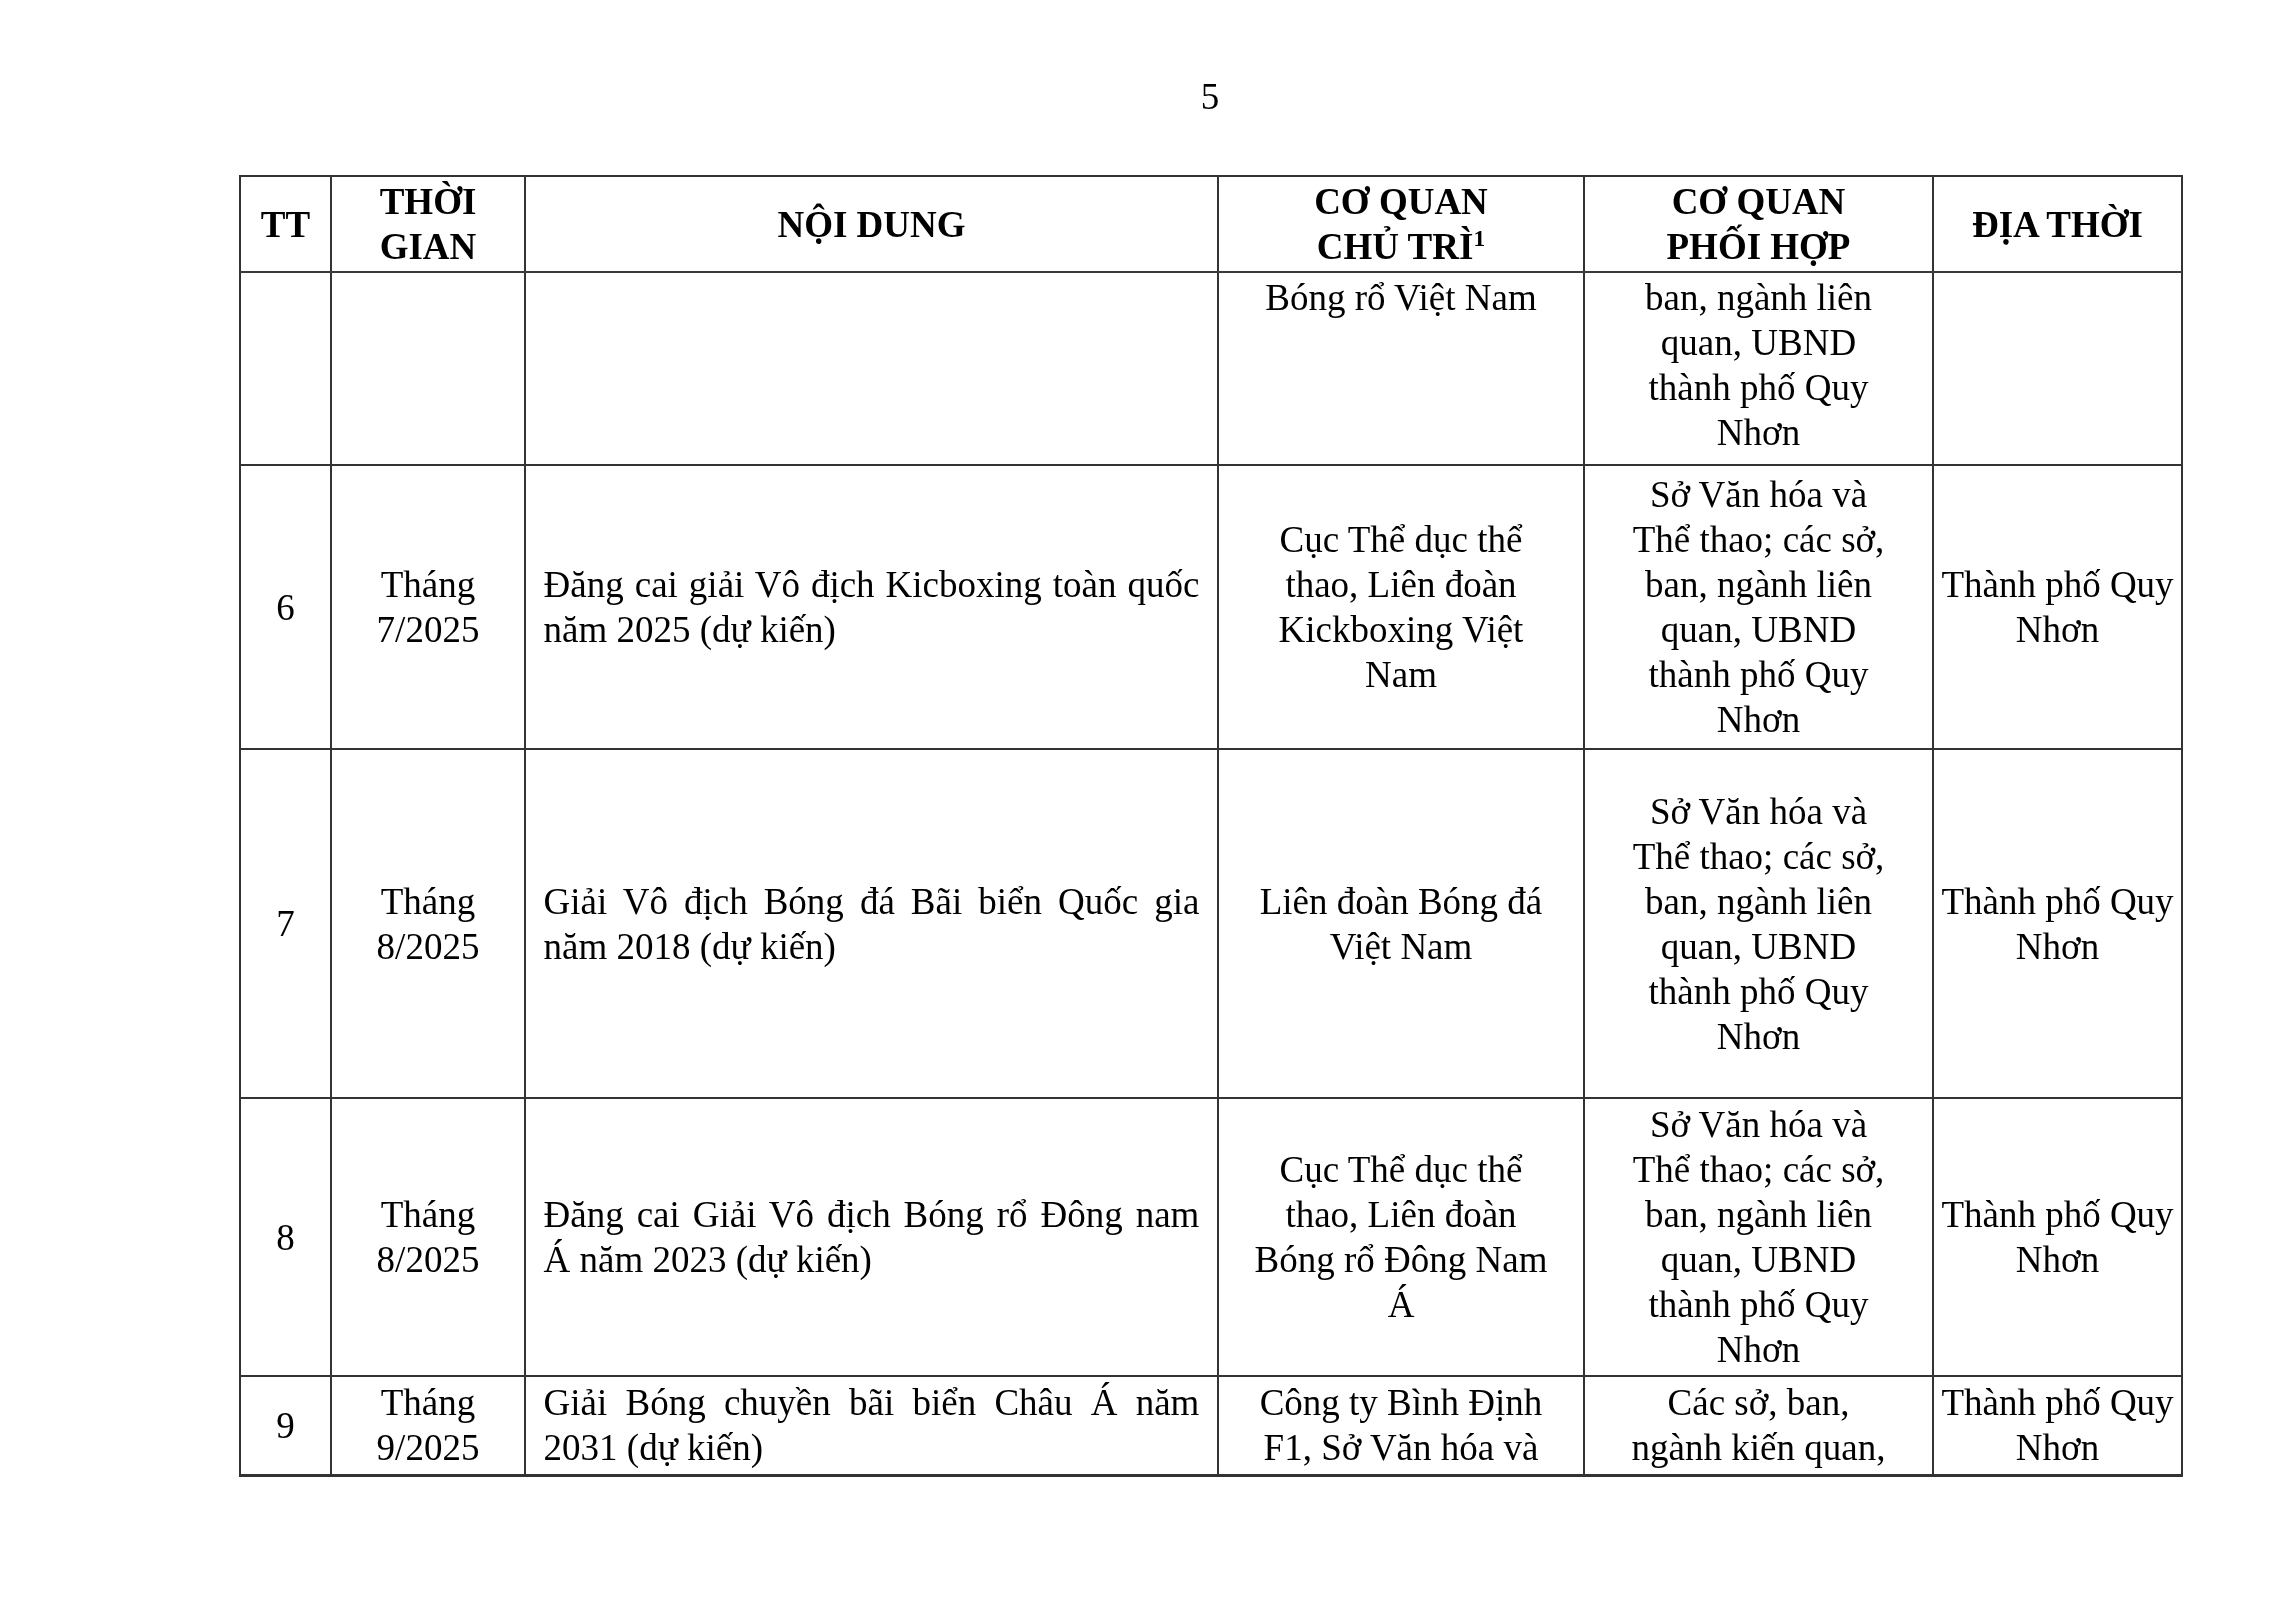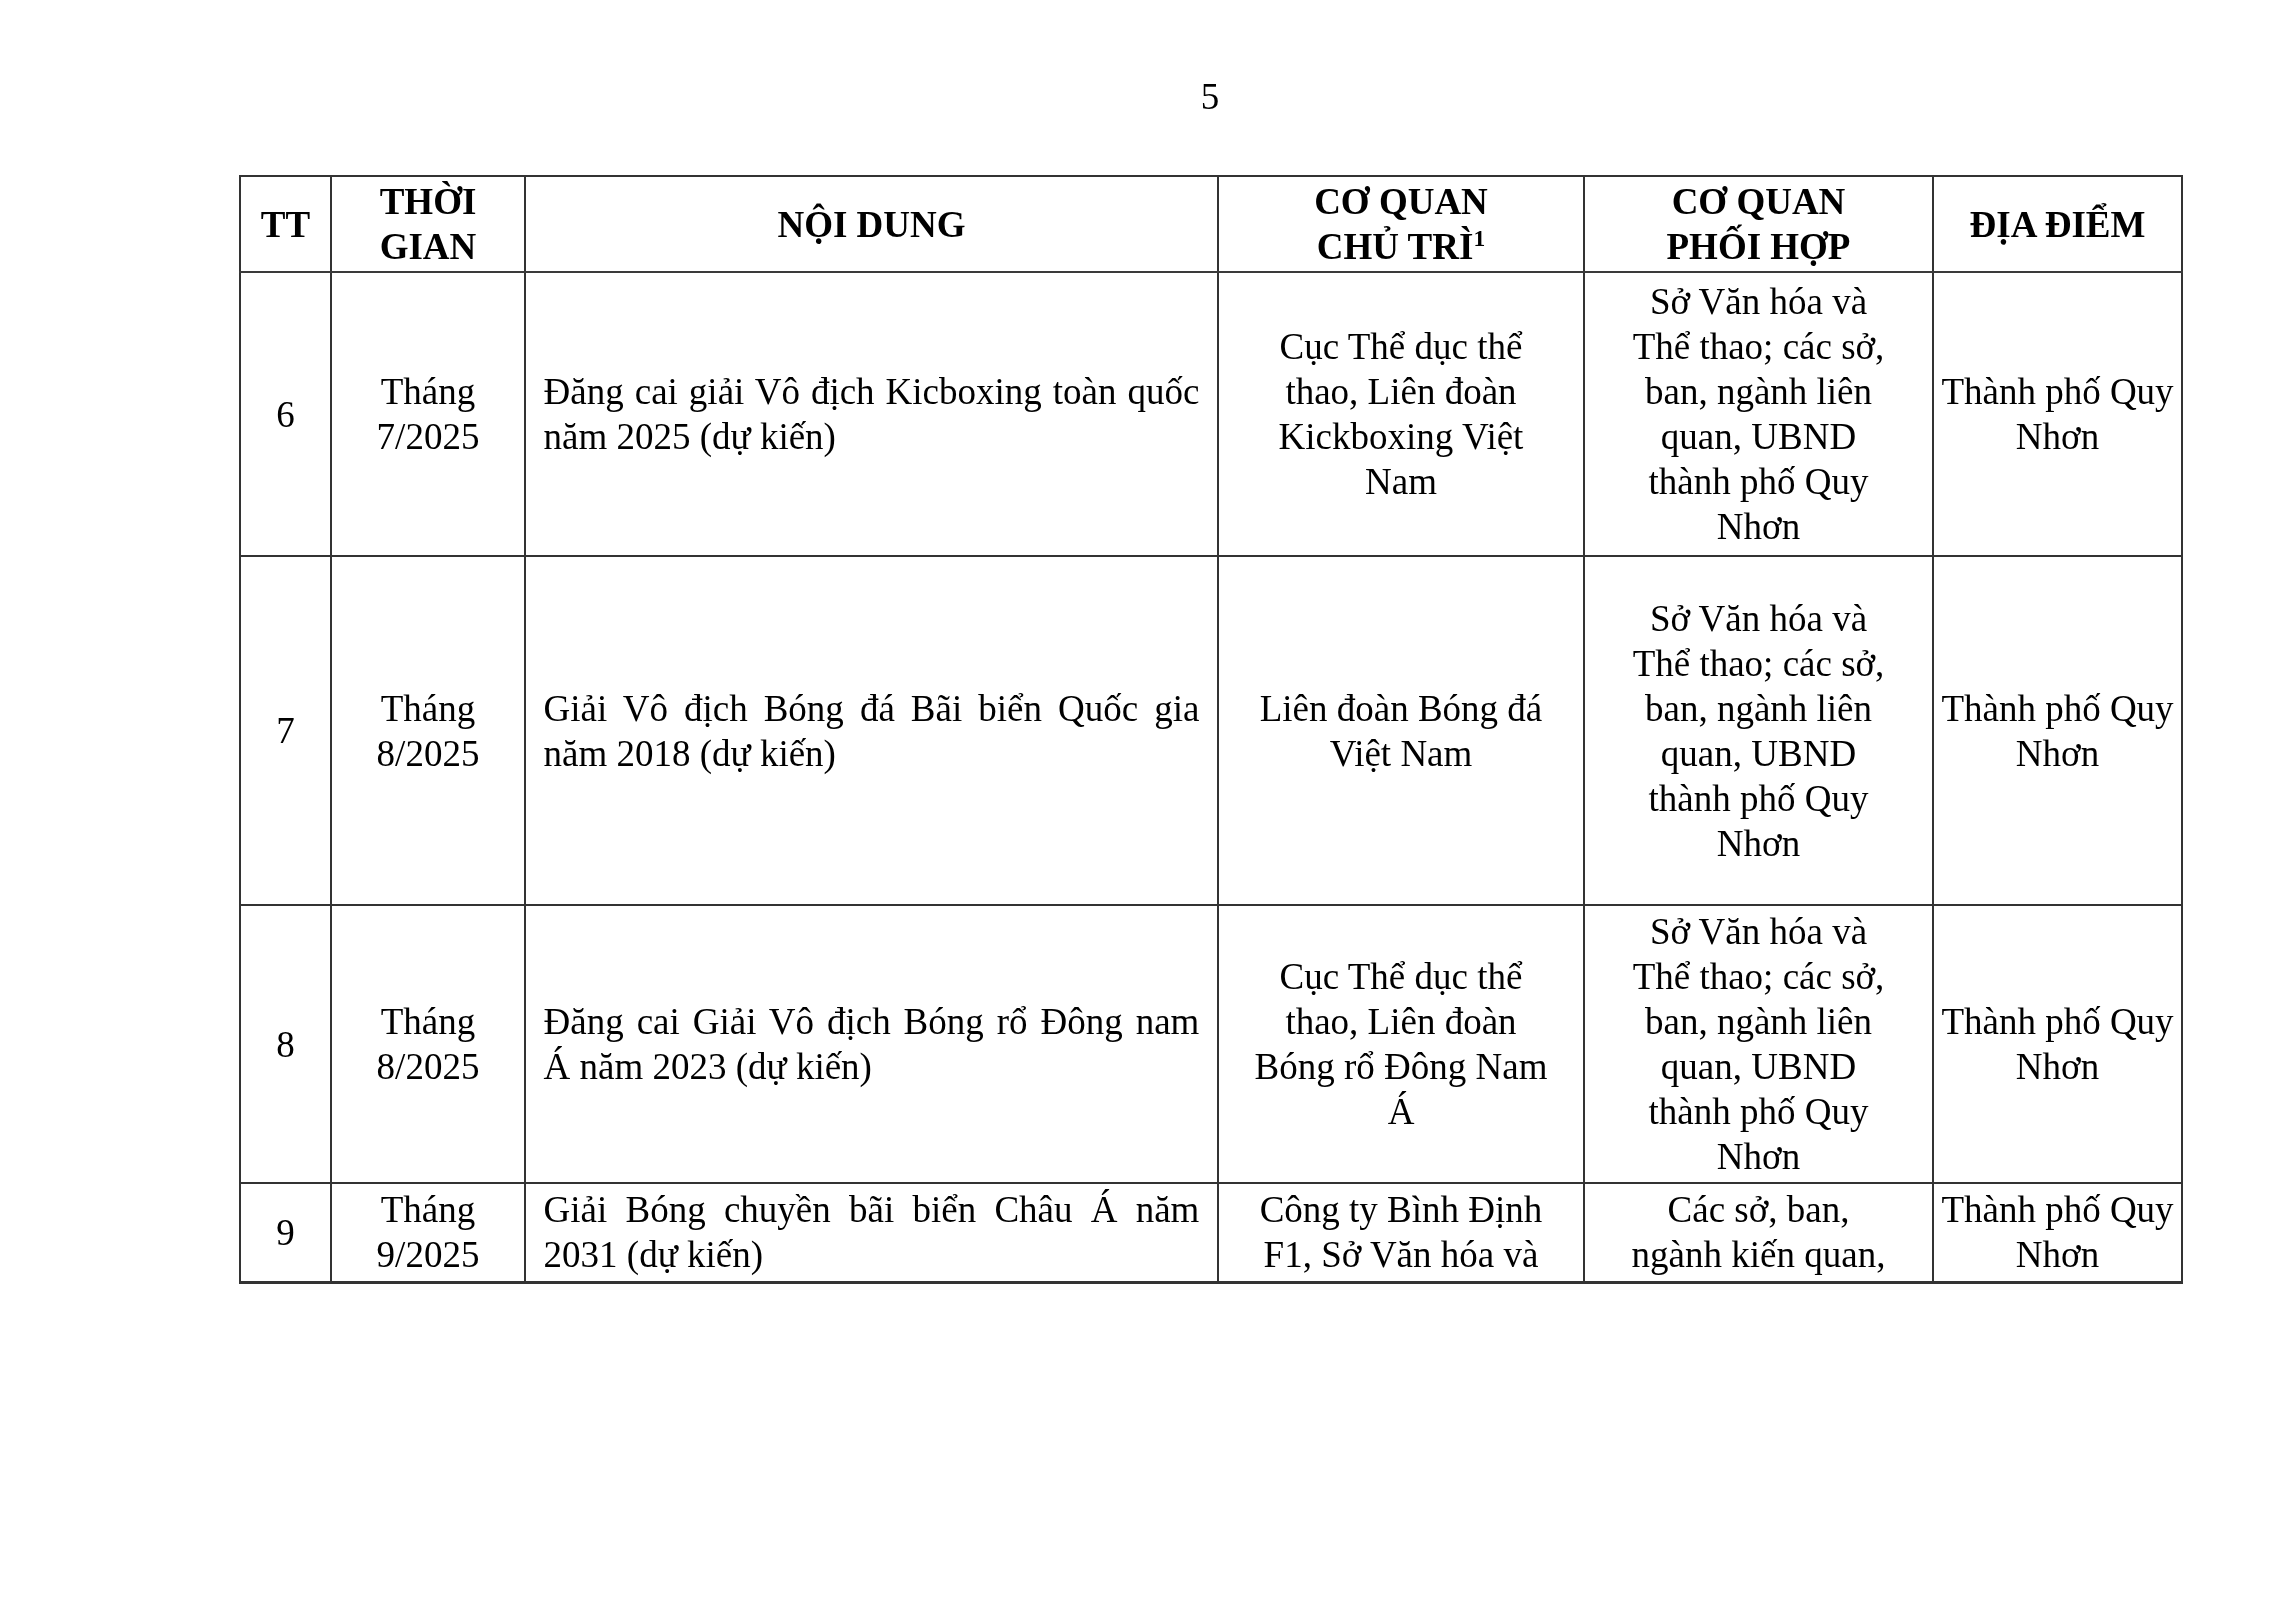--- a/index.html
+++ b/index.html
@@ -86,24 +86,32 @@
   <thead>
     <tr class="h-header">
       <th><span class="hl">TT</span></th>
       <th><span class="hl">THỜI
 GIAN</span></th>
       <th><span class="hl">NỘI DUNG</span></th>
       <th><span class="hl">CƠ QUAN
 CHỦ TRÌ</span><sup>1</sup></th>
       <th><span class="hl">CƠ QUAN
 PHỐI HỢP</span></th>
-      <th><span class="hl">ĐỊA ĐIỂM</span></th>
+      <th><span class="hl">ĐỊA THỜI</span></th>
     </tr>
   </thead>
   <tbody>
+    <tr class="h-cont cont">
+      <td class="c-tt"></td>
+      <td class="c-time"></td>
+      <td class="c-content"></td>
+      <td class="c-lead">Bóng rổ Việt Nam</td>
+      <td class="c-coop">ban, ngành liên quan, UBND thành phố Quy Nhơn</td>
+      <td class="c-place"></td>
+    </tr>
     <tr class="h-r6">
       <td class="c-tt">6</td>
       <td class="c-time">Tháng
 7/2025</td>
       <td class="c-content">Đăng cai giải Vô địch Kicboxing toàn quốc năm 2025 (dự kiến)</td>
       <td class="c-lead">Cục Thể dục thể thao, Liên đoàn Kickboxing Việt Nam</td>
       <td class="c-coop">Sở Văn hóa và Thể thao; các sở, ban, ngành liên quan, UBND thành phố Quy Nhơn</td>
       <td class="c-place">Thành phố Quy Nhơn</td>
     </tr>
     <tr class="h-r7">

